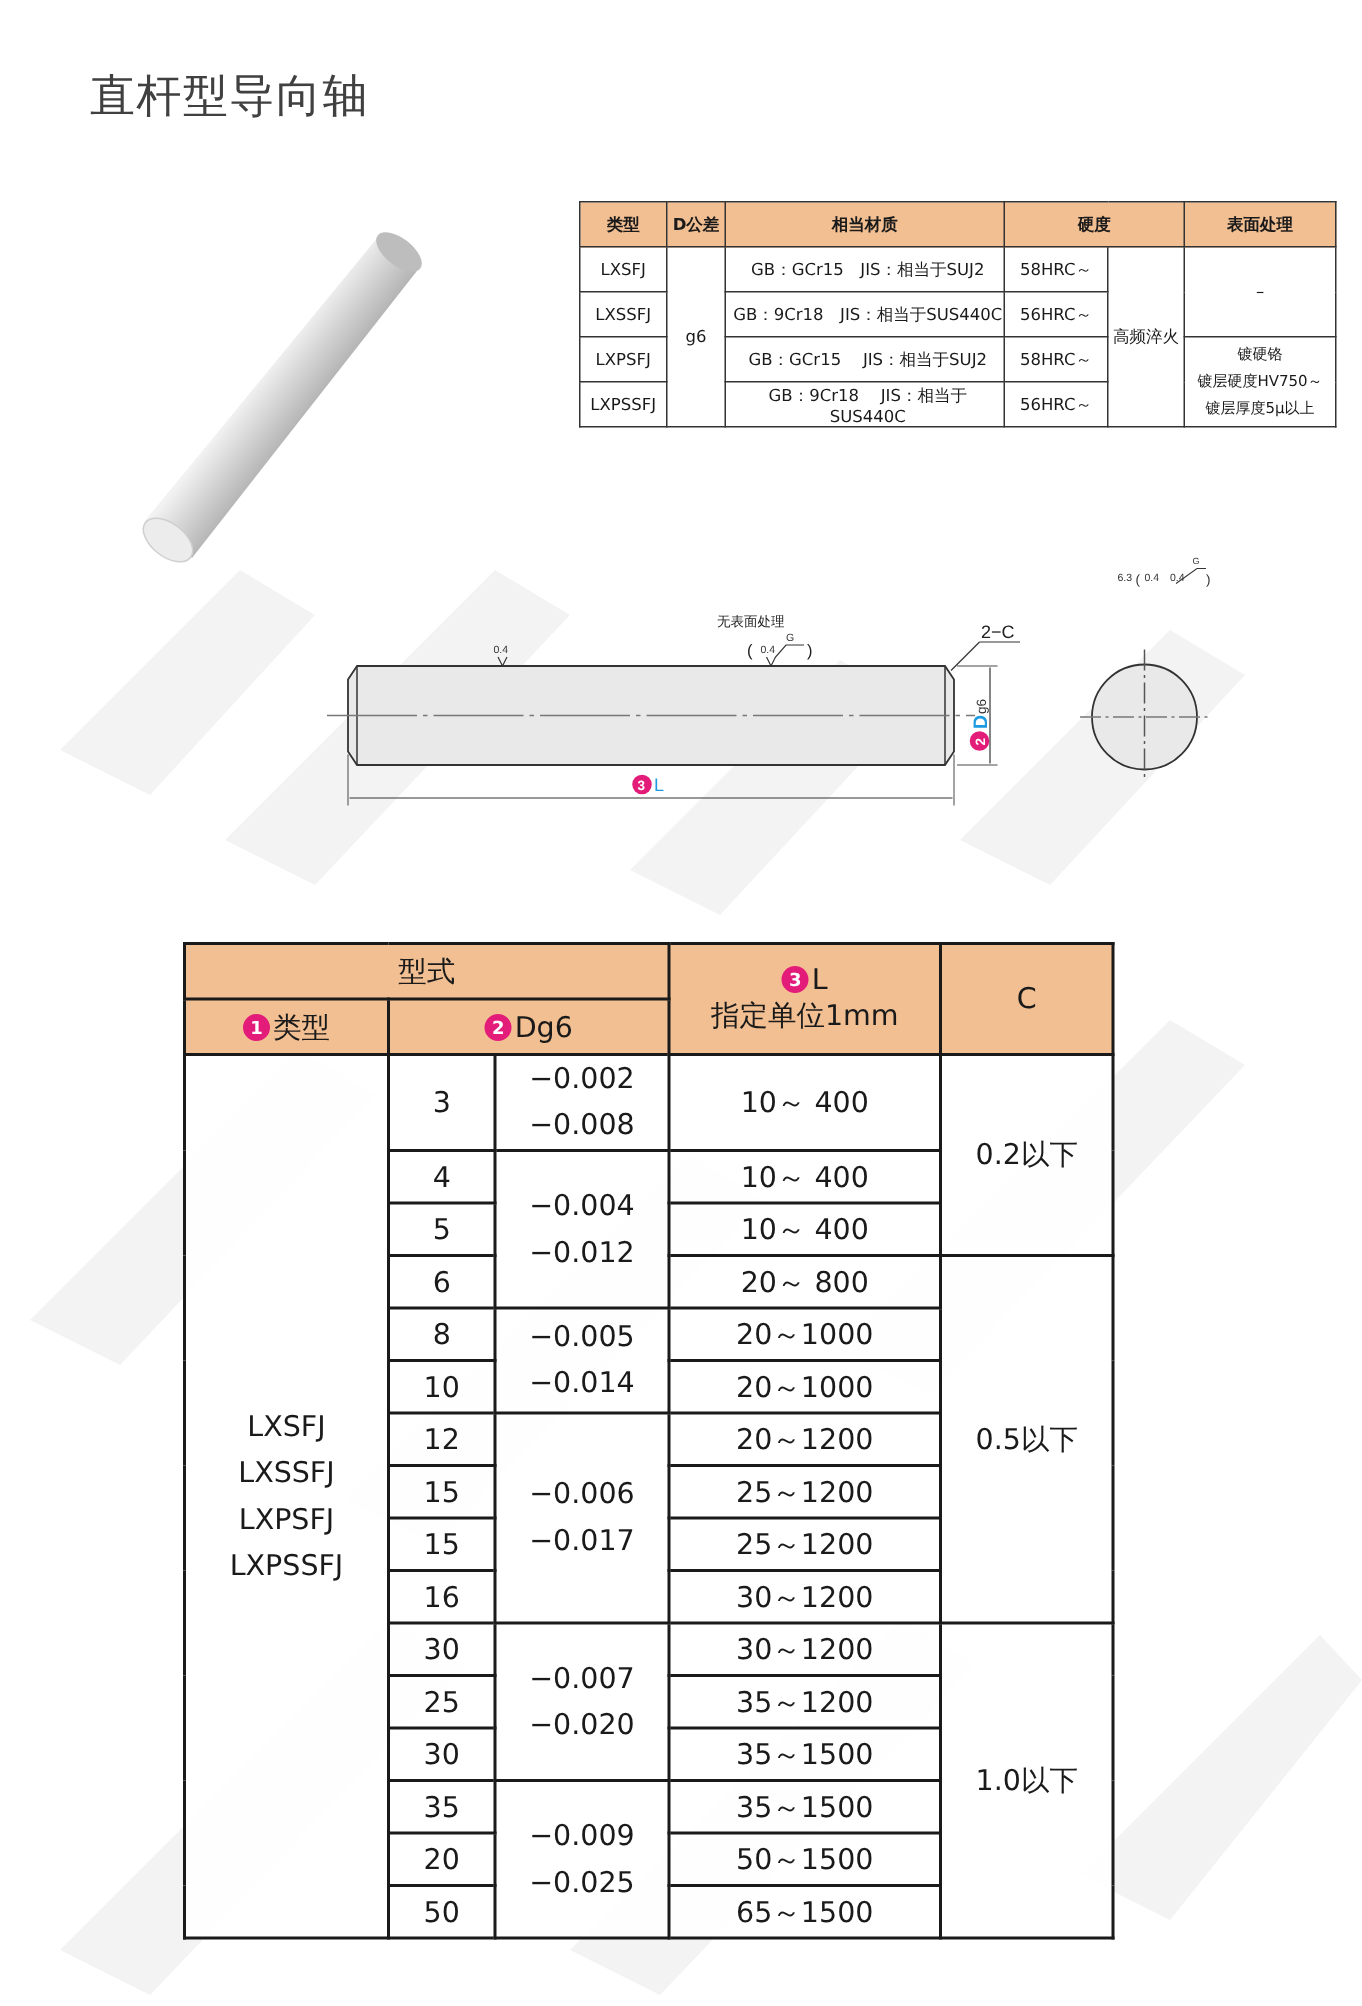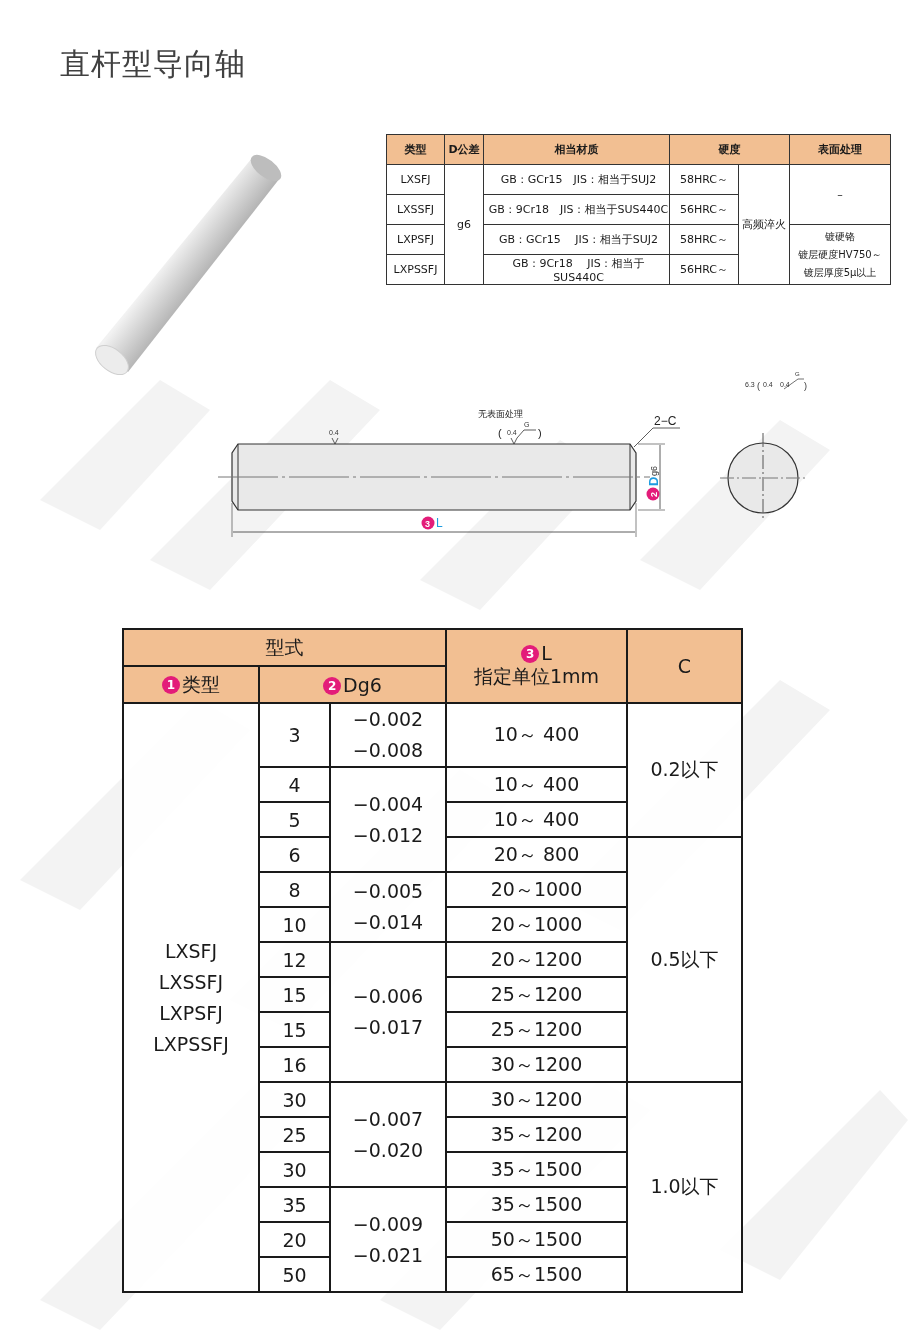--- a/index.html
+++ b/index.html
@@ -256,21 +256,21 @@
     <td>35～1200</td>
   </tr>
   <tr>
     <td>30</td>
     <td>35～1500</td>
   </tr>
   <tr>
     <td>35</td>
     <td rowspan="3" class="tol">
           <div>−0.009</div>
-          <div>−0.021</div>
+          <div>−0.025</div>
         </td>
     <td>35～1500</td>
   </tr>
   <tr>
     <td>20</td>
     <td>50～1500</td>
   </tr>
   <tr>
     <td>50</td>
     <td>65～1500</td>

